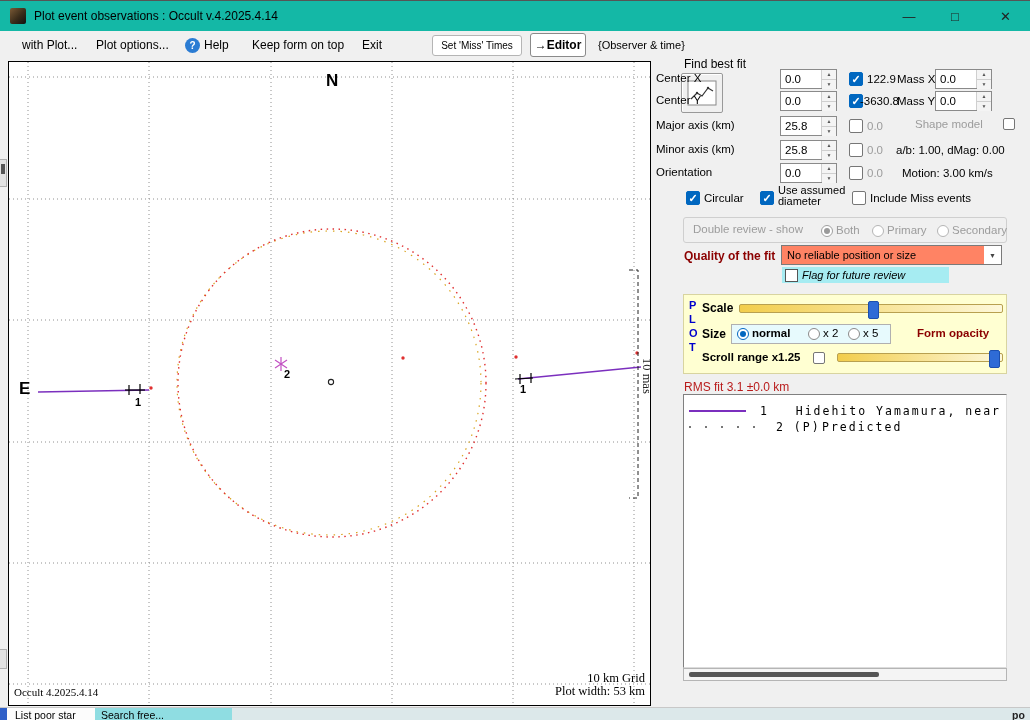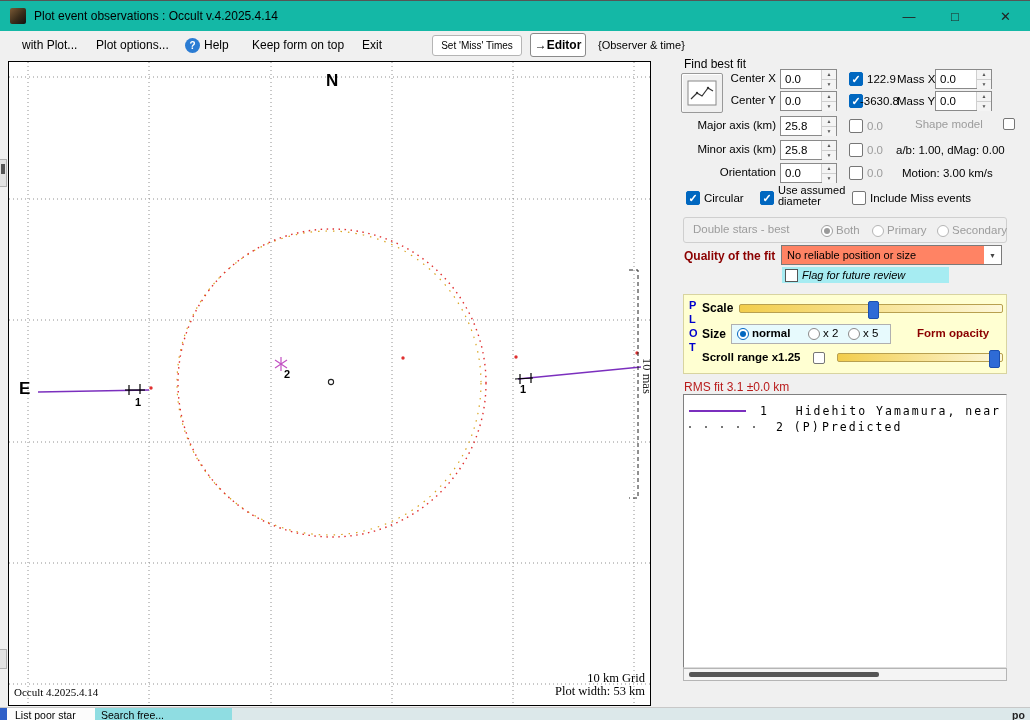--- a/index.html
+++ b/index.html
@@ -29,21 +29,21 @@
   
   .plot { position:absolute; left:8px; top:60px; width:641px; height:643px; background:#fff; border:1px solid #000; }
   .plot-header { position:absolute; left:5px; top:2px; font-size:13px; font-weight:bold; line-height:15px;
                  letter-spacing:0.3px; white-space:pre; }
   .dir-label { position:absolute; font-size:17px; font-weight:bold; }
   .serif { font-family:"Liberation Serif", serif; }
   .plot-version { position:absolute; left:5px; top:624px; font-size:11px; }
   .plot-notes { position:absolute; right:5px; top:610px; font-size:12.5px; line-height:13px; text-align:right; }
 
   
-  .rlabel { position:absolute; left:656px; width:120px; text-align:right; font-size:11.5px; }
+  .rlabel { position:absolute; left:656px; width:120px; font-size:11.5px; }
   .lab { position:absolute; font-size:11.5px; }
   .gray { color:#9c9c9c; }
   .maroon { color:#8b0000; font-weight:bold; }
 
   .spin { position:absolute; height:20px; background:#fff; border:1px solid #8a8a8a; display:flex; box-sizing:border-box; }
   .spin .val { flex:1; font-size:11.5px; padding:3px 0 0 4px; overflow:hidden; }
   .spin .arrows { width:14px; border-left:1px solid #cfcfcf; display:flex; flex-direction:column; }
   .spin .arrows i { display:block; height:9px; background:#f4f4f4; text-align:center; font-style:normal; color:#555; }
   .spin .arrows i.up::after { content:"▲"; font-size:5px; line-height:9px; display:block; }
   .spin .arrows i.dn::after { content:"▼"; font-size:5px; line-height:9px; display:block; }
@@ -292,21 +292,21 @@
   <span class="lab" style="left:704px;top:191px">Circular</span>
   <span class="cb on" style="left:760px;top:190px"></span>
   <span class="lab" style="left:778px;top:184px;font-size:11px;line-height:11px">
     <span>Use assumed</span><br>
     <span>diameter</span>
   </span>
   <span class="cb" style="left:852px;top:190px"></span>
   <span class="lab" style="left:870px;top:191px">Include Miss events</span>
 
   <div class="groupbox" style="left:683px;top:216px;width:324px;height:26px">
-    <span class="gb-title">Double stars - best</span>
+    <span class="gb-title">Double review - show</span>
     <span class="radio dis sel" style="left:137px;top:7px"></span>
     <span class="lab gray" style="left:152px;top:6px">Both</span>
     <span class="radio dis" style="left:188px;top:7px"></span>
     <span class="lab gray" style="left:203px;top:6px">Primary</span>
     <span class="radio dis" style="left:253px;top:7px"></span>
     <span class="lab gray" style="left:268px;top:6px">Secondary</span>
   </div>
 
   <span class="lab maroon" style="left:684px;top:248px;font-size:12px">Quality of the fit</span>
   <div class="combo" style="left:781px;top:244px;width:221px;height:20px">

